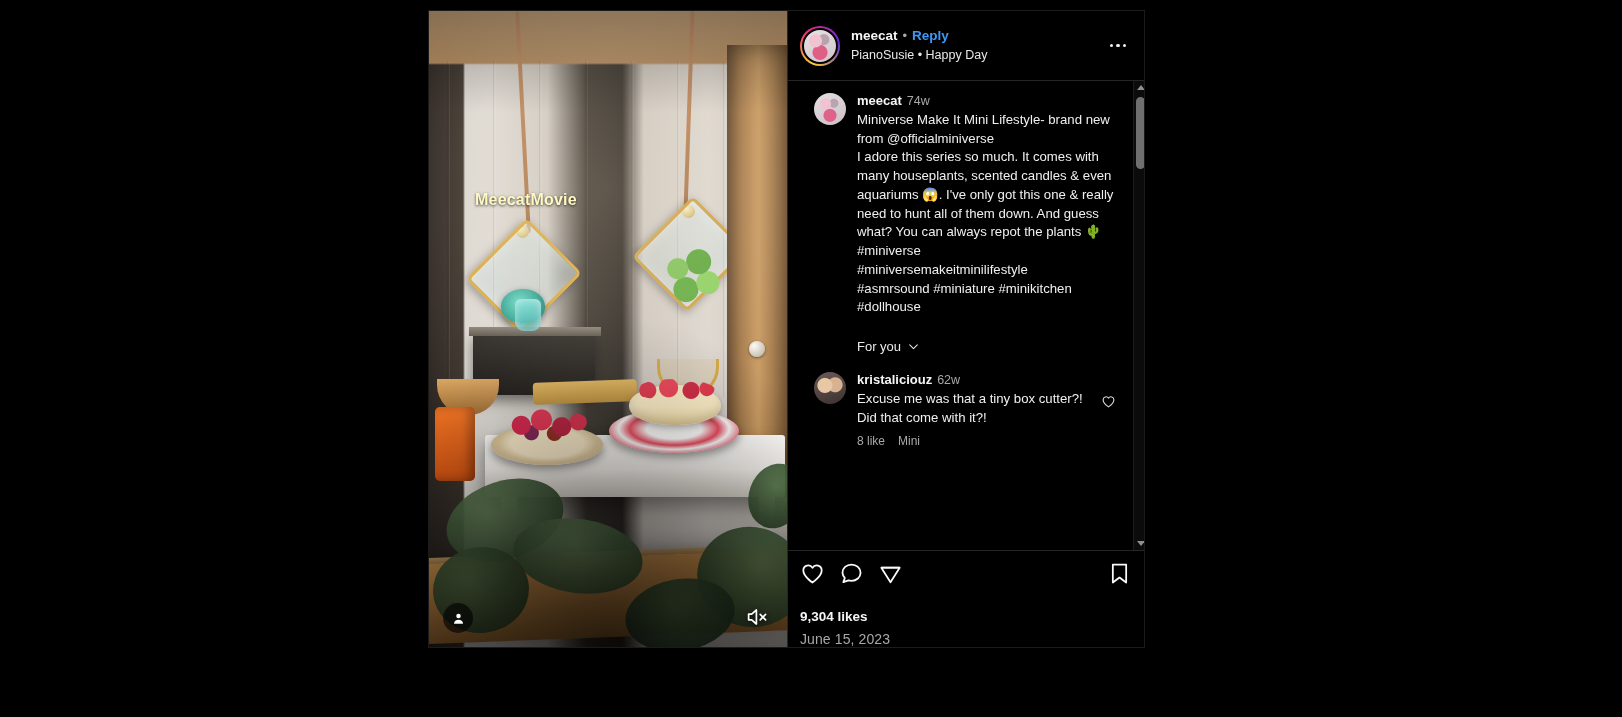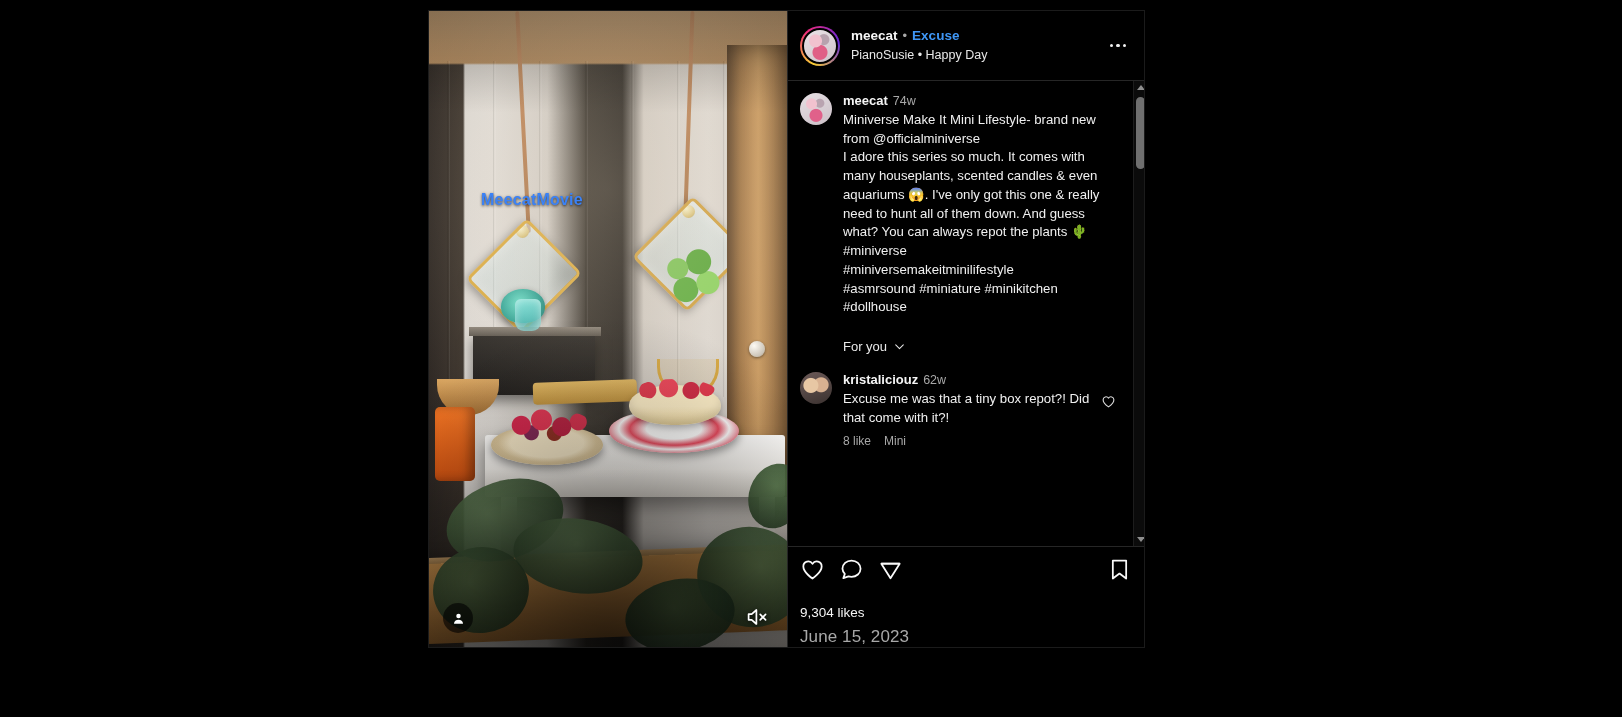--- a/index.html
+++ b/index.html
@@ -224,22 +224,22 @@
   .leaves { position: absolute; border-radius: 50%; background: #2f4a2c; opacity: .93; }
   .lf1 { left: 16px; top: 470px; width: 120px; height: 78px; background: radial-gradient(circle at 38% 36%, #5f7c52, #2d4429); transform: rotate(-18deg); }
   .lf2 { left: 84px; top: 508px; width: 130px; height: 74px; background: radial-gradient(circle at 48% 34%, #6b8a5c, #31492c); transform: rotate(8deg); }
   .lf3 { left: 4px; top: 536px; width: 96px; height: 86px; background: radial-gradient(circle at 40% 40%, #55724a, #263c23); transform: rotate(-6deg); }
   .lf4 { left: 268px; top: 516px; width: 108px; height: 100px; background: radial-gradient(circle at 56% 38%, #618053, #2a4126); transform: rotate(14deg); }
   .lf5 { left: 196px; top: 568px; width: 110px; height: 72px; background: radial-gradient(circle at 46% 40%, #4d6b44, #203621); transform: rotate(-9deg); }
   .lf6 { left: 320px; top: 452px; width: 54px; height: 66px; background: radial-gradient(circle at 44% 36%, #597a4c, #273d24); transform: rotate(20deg); }
 
   
   #watermark {
-    position: absolute; left: 52px; top: 180px;
-    font-size: 16px; font-weight: 700; color: #3b82f6;
+    position: absolute; left: 46px; top: 180px;
+    font-size: 16px; font-weight: 700; color: #fef9c3;
     letter-spacing: .2px;
     text-shadow: 0 1px 3px rgba(0,0,0,.75);
     pointer-events: none;
   }
   
   #tag-btn {
     position: absolute; left: 14px; bottom: 14px;
     width: 30px; height: 30px; border-radius: 50%;
     background: rgba(0,0,0,.62);
     display: flex; align-items: center; justify-content: center;
@@ -322,21 +322,21 @@
   #follow-link { font-size: 13.5px; font-weight: 600; color: #3f97f6; cursor: pointer; }
   #audio-line { font-size: 12.5px; color: #e8e8e8; margin-top: 3px; line-height: 1.2; cursor: pointer; }
   #more-btn {
     width: 28px; height: 28px; flex: 0 0 28px;
     display: flex; align-items: center; justify-content: center;
     gap: 3px; cursor: pointer;
   }
   #more-btn i { width: 3.5px; height: 3.5px; border-radius: 50%; background: #f0f0f0; display: block; }
 
   
-  #scroll-wrap { position: relative; flex: 1 1 auto; min-height: 0; display: flex; }
+  #scroll-wrap { position: relative; flex: 1 1 auto; min-height: 0; display: flex; padding-left: 14px; }
   #comments {
     flex: 1 1 auto;
     padding: 12px 14px 0 12px;
     overflow: hidden;
   }
   .cmt { display: flex; gap: 11px; margin-bottom: 14px; }
   .cmt-body { flex: 1 1 auto; min-width: 0; }
   .cmt-head { font-size: 13px; line-height: 1.3; }
   .cmt-user { font-weight: 700; color: #f5f5f5; cursor: pointer; }
   .cmt-time { color: #a8a8a8; font-size: 12.5px; margin-left: 5px; }
@@ -379,22 +379,22 @@
 
   
   #actions {
     border-top: 1px solid #262626;
     padding: 10px 14px 0 12px;
     flex: 0 0 auto;
   }
   #action-row { display: flex; align-items: center; gap: 14px; }
   .act { cursor: pointer; display: flex; align-items: center; }
   #act-save { margin-left: auto; }
-  #likes-count { font-size: 13.5px; font-weight: 400; color: #f5f5f5; margin-top: 23px; cursor: pointer; }
-  #post-date { font-size: 17px; color: #a8a8a8; margin-top: 7px; letter-spacing: .1px; }
+  #likes-count { font-size: 13.5px; font-weight: 700; color: #f5f5f5; margin-top: 23px; cursor: pointer; }
+  #post-date { font-size: 14px; color: #a8a8a8; margin-top: 7px; letter-spacing: .1px; }
 
   
   #composer {
     display: flex; align-items: center; gap: 12px;
     border-top: 1px solid #262626;
     padding: 11px 12px;
     margin-top: 15px;
     flex: 0 0 auto;
   }
   #cmt-input {
@@ -480,21 +480,21 @@
     <div id="side">
 
       <div id="post-header">
         <div class="avatar-ring">
           <div class="inner"></div>
         </div>
         <div id="header-texts">
           <div class="hdr-line1">
             <span id="hdr-username">meecat</span>
             <span class="dot-sep">•</span>
-            <span id="follow-link">Excuse</span>
+            <span id="follow-link">Reply</span>
           </div>
           <div id="audio-line">PianoSusie • Happy Day</div>
         </div>
         <div id="more-btn">
           <i></i>
           <i></i>
           <i></i>
         </div>
       </div>
 
@@ -522,21 +522,21 @@
               <path d="M5 9l7 7 7-7" fill="none" stroke="#e9e9e9" stroke-width="1.9" stroke-linecap="round" stroke-linejoin="round"></path>
             </svg>
           </div>
 
           <div class="cmt">
             <div class="avatar-cmt"></div>
             <div class="cmt-body">
               <div class="cmt-head">
                 <span class="cmt-user">kristaliciouz</span><span class="cmt-time">62w</span>
               </div>
-              <div class="cmt-text">Excuse me was that a tiny box repot?! Did that come with it?!</div>
+              <div class="cmt-text">Excuse me was that a tiny box cutter?! Did that come with it?!</div>
               <div class="cmt-meta">
                 <span>8 like</span>
                 <span>Mini</span>
               </div>
             </div>
             <div class="cmt-like">
               <svg width="15" height="15" viewBox="0 0 24 24">
                 <path d="M12 20.6S3.4 14.9 3.4 9.2A4.7 4.7 0 0 1 12 6.6a4.7 4.7 0 0 1 8.6 2.6c0 5.7-8.6 11.4-8.6 11.4z" fill="none" stroke="#d8d8d8" stroke-width="1.8" stroke-linejoin="round"></path>
               </svg>
             </div>

